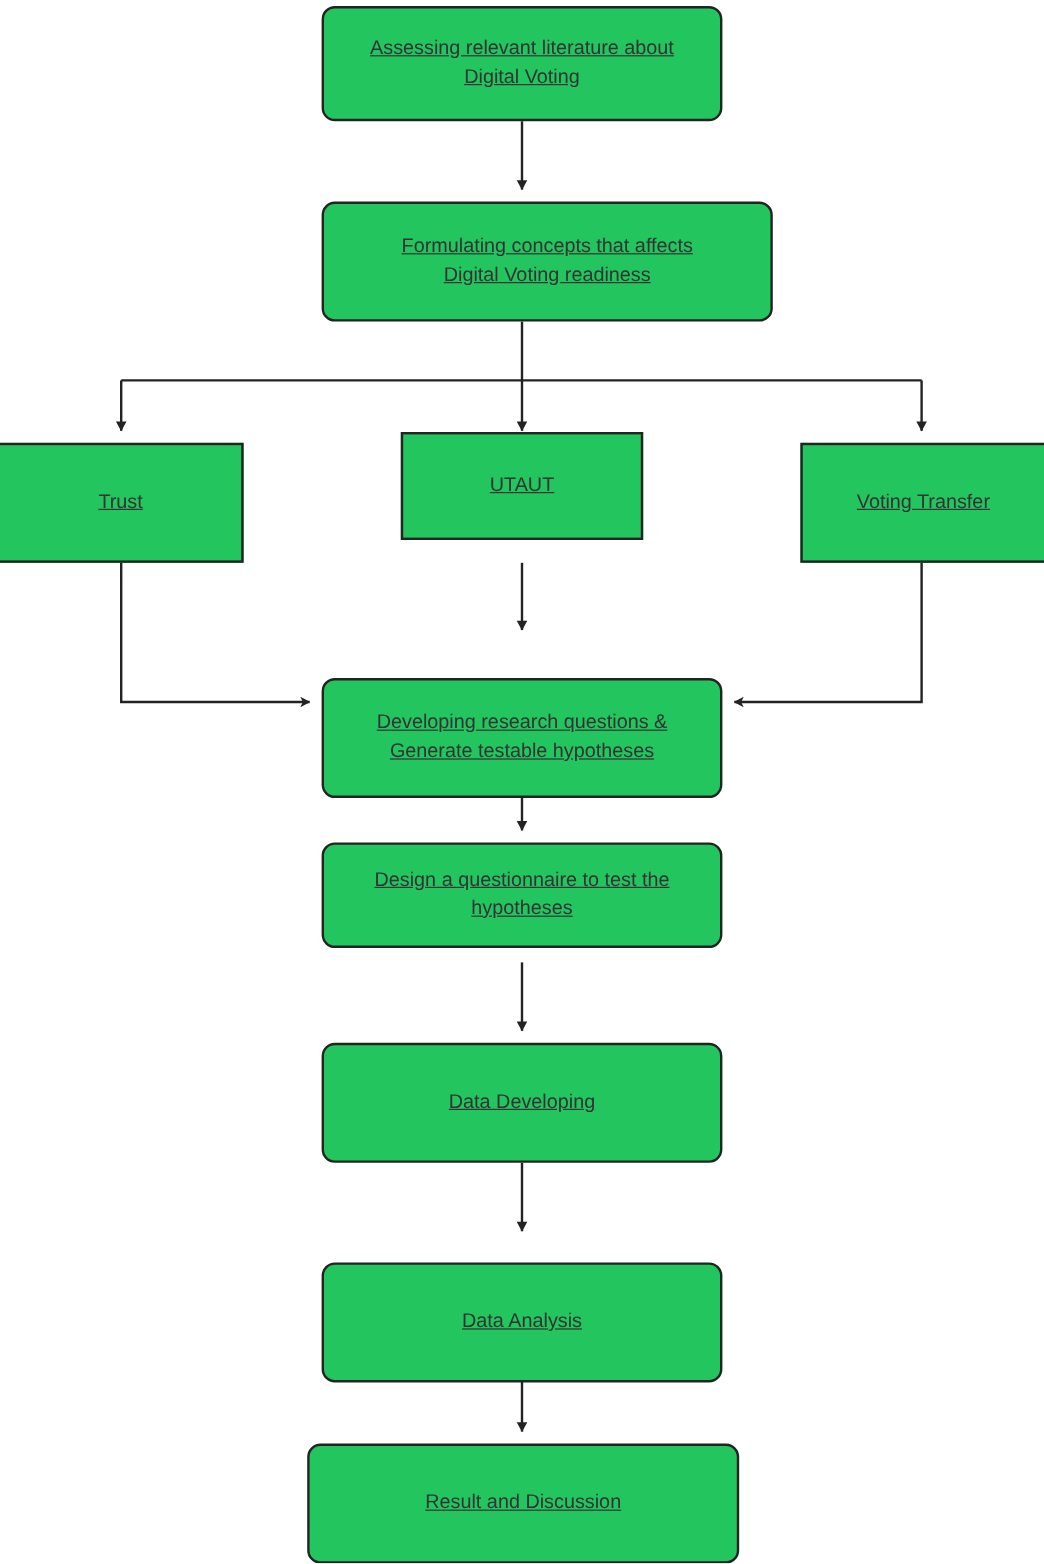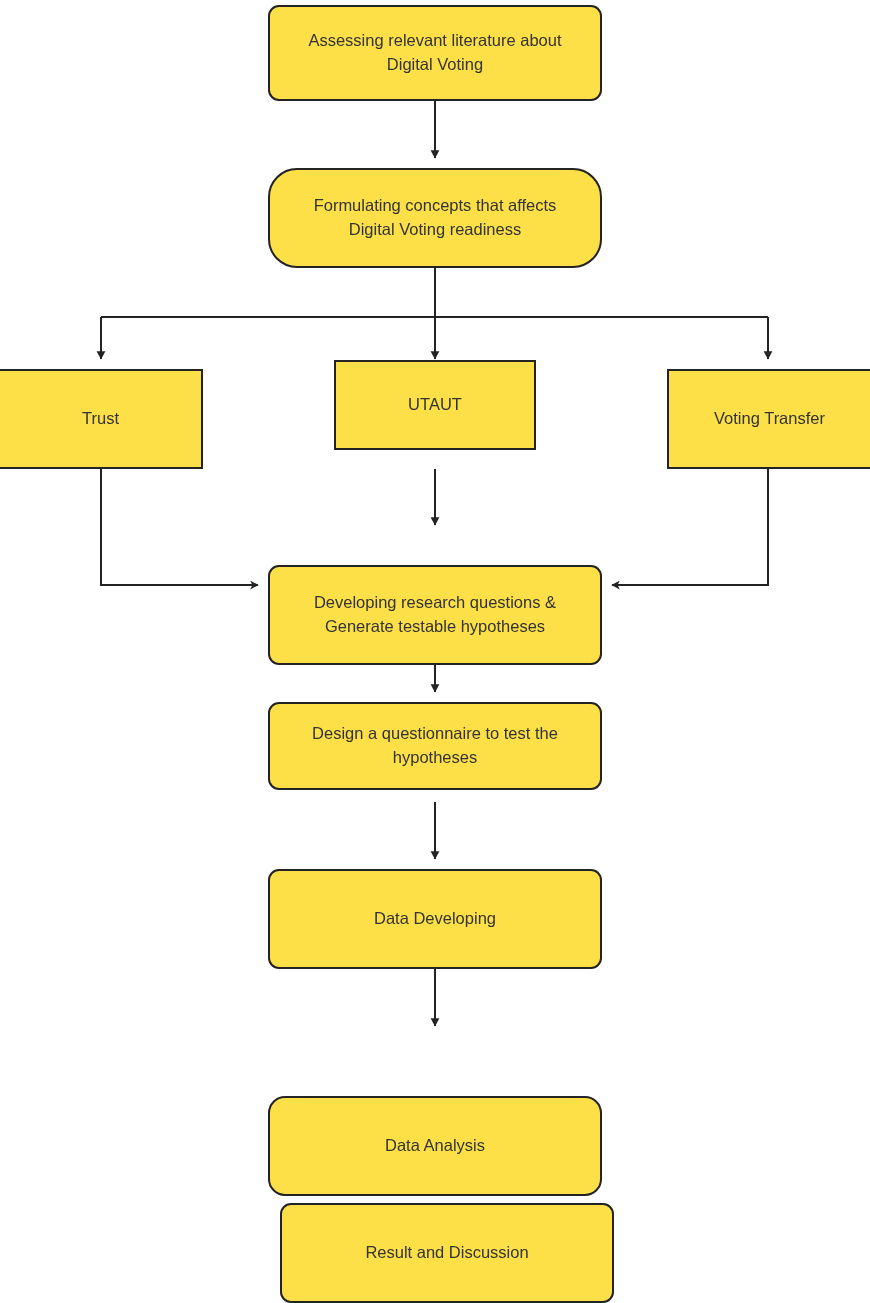--- a/index.html
+++ b/index.html
@@ -25,27 +25,28 @@
     width: 870px;
     height: 1303px;
   }
   .node {
     position: absolute;
     box-sizing: border-box;
     display: flex;
     align-items: center;
     justify-content: center;
     text-align: center;
-    background: #fde047;
+    background: #22c55e;
     border: 2px solid #232323;
     color: #333333;
     font-size: 16.5px;
     line-height: 1.45;
     padding: 4px 14px;
     z-index: 2;
+    text-decoration: underline;
   }
   .node.rounded {
     border-radius: 11px;
   }
   .node.sharp {
     border-radius: 0;
   }
   .node-label {
     display: block;
     white-space: pre-line;
@@ -96,21 +97,21 @@
       <line x1="435" y1="1136" x2="435" y2="1193" marker-end="url(#arrow-down)"></line>
 
     </g>
   </svg>
 
   <div class="node rounded" style="left:268px; top:5px; width:334px; height:96px;">
     <span class="node-label">Assessing relevant literature about
 Digital Voting</span>
   </div>
 
-  <div class="node rounded" style="left:268px; top:168px; width:334px; height:100px;border-radius:29px;">
+  <div class="node rounded" style="left:268px; top:168px; width:376px; height:100px;">
     <span class="node-label">Formulating concepts that affects
 Digital Voting readiness</span>
   </div>
 
   <div class="node sharp" style="left:-2px; top:369px; width:205px; height:100px;">
     <span class="node-label">Trust</span>
   </div>
 
   <div class="node sharp" style="left:334px; top:360px; width:202px; height:90px;">
     <span class="node-label">UTAUT</span>
@@ -127,21 +128,21 @@
 
   <div class="node rounded" style="left:268px; top:702px; width:334px; height:88px;">
     <span class="node-label">Design a questionnaire to test the
 hypotheses</span>
   </div>
 
   <div class="node rounded" style="left:268px; top:869px; width:334px; height:100px;">
     <span class="node-label">Data Developing</span>
   </div>
 
-  <div class="node rounded" style="left:268px; top:1096px; width:334px; height:100px;border-radius:17px;">
+  <div class="node rounded" style="left:268px; top:1052px; width:334px; height:100px;">
     <span class="node-label">Data Analysis</span>
   </div>
 
-  <div class="node rounded" style="left:280px; top:1203px; width:334px; height:100px;">
+  <div class="node rounded" style="left:256px; top:1203px; width:360px; height:100px;">
     <span class="node-label">Result and Discussion</span>
   </div>
 
 </div>
 
 </body></html>

